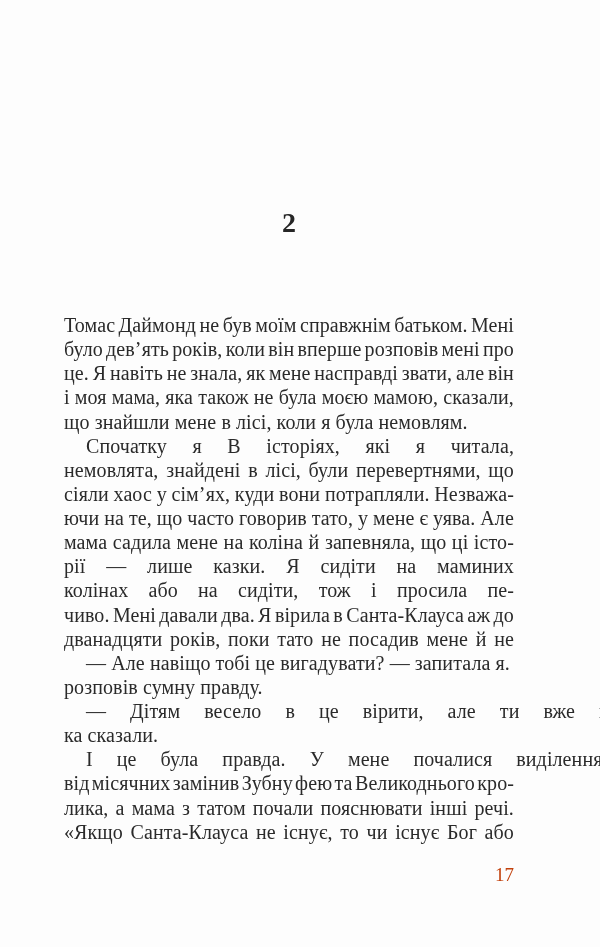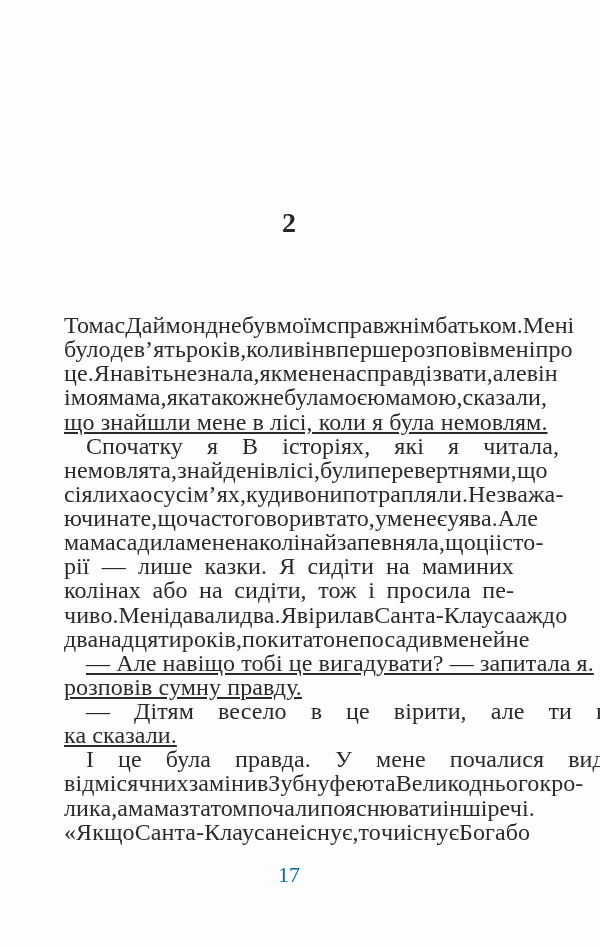--- a/index.html
+++ b/index.html
@@ -29,50 +29,49 @@
   }
   .text-block {
     position: absolute;
     top: 313px;
     left: 64px;
     width: 450px;
   }
   .line {
     height: 24.14px;
     line-height: 24.14px;
-    font-size: 24px;
+    font-size: 20px;
     letter-spacing: 0.1px;
     color: #2a2a2a;
   }
   .line.justify {
     display: flex;
     justify-content: space-between;
   }
   .line.justify span {
     flex: 0 0 auto;
     white-space: pre;
   }
   .line.plain {
     white-space: pre;
     text-align: left;
-    text-decoration: underline;
   }
   .line.indent {
     padding-left: 22px;
     gap: 24px;
   }
   .page-number {
     position: absolute;
     top: 863px;
     left: 64px;
     width: 450px;
-    text-align: center;
-    font-size: 22px;
+    text-align: right;
+    font-size: 19px;
     line-height: 24px;
-    color: #0369a1;
+    color: #c2410c;
   }
 </style>
 </head>
 <body>
 
 <div class="page">
 
   <div class="chapter-number">2</div>
 
   <div class="text-block">

